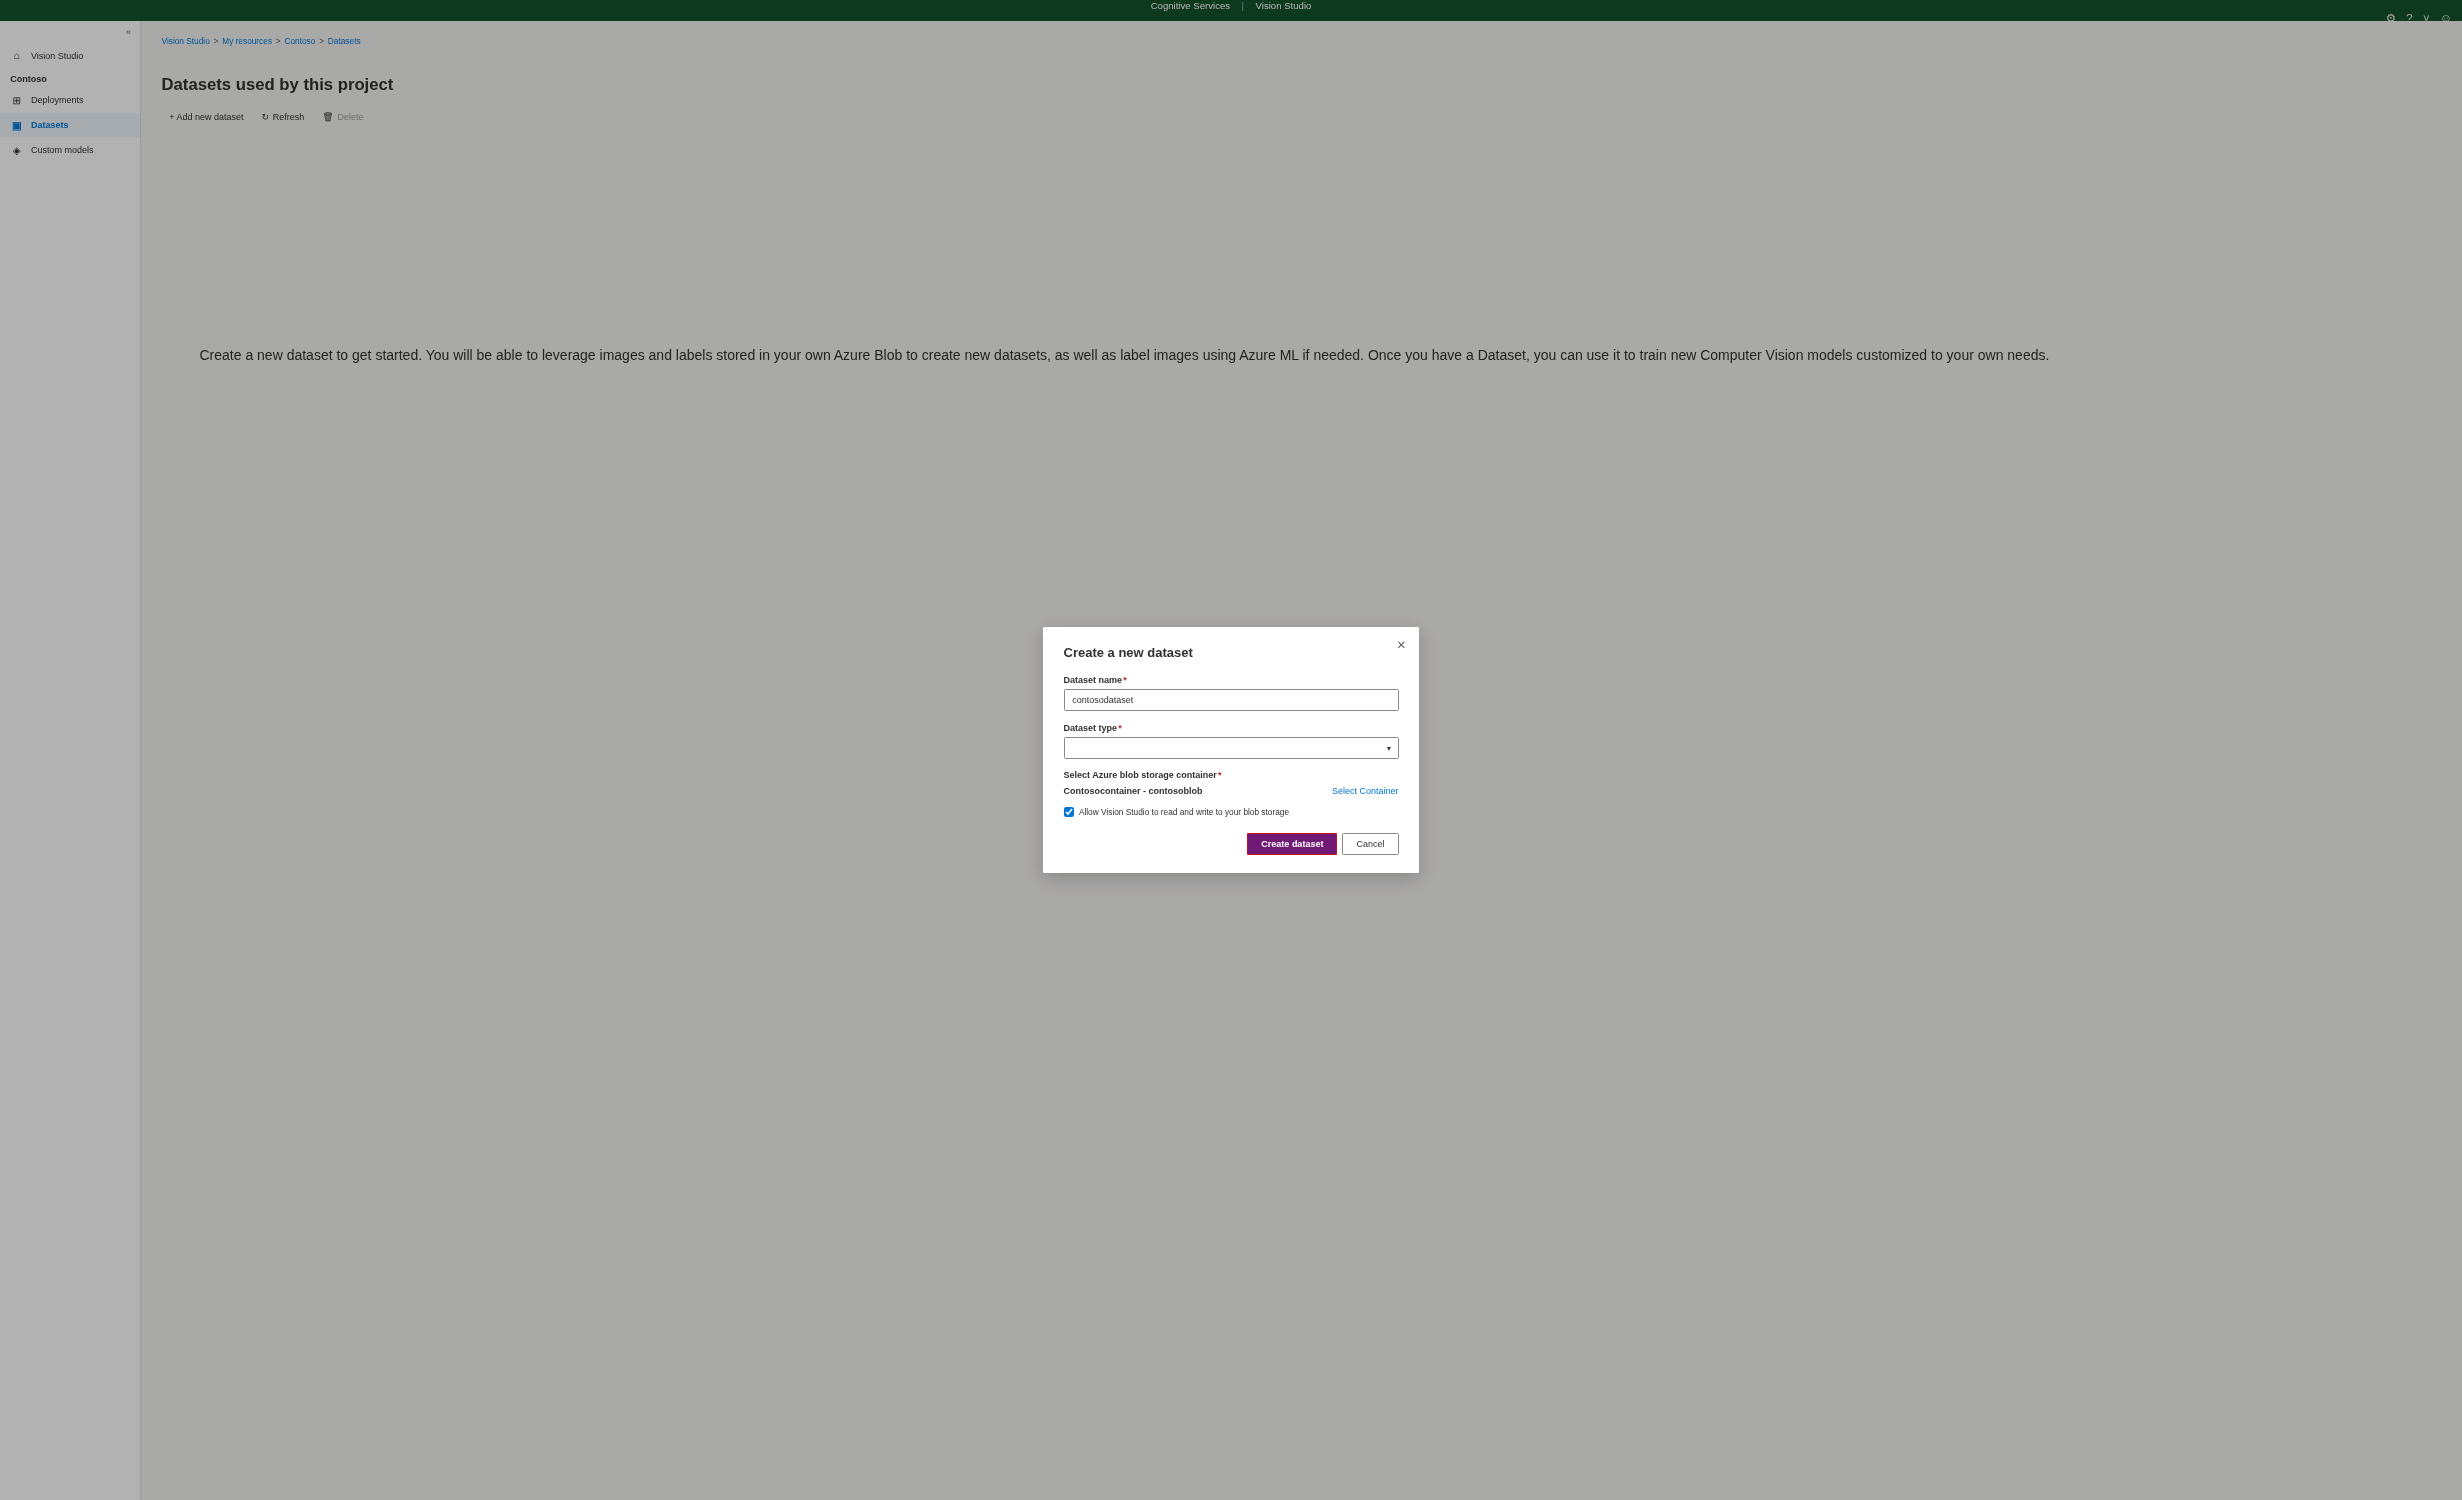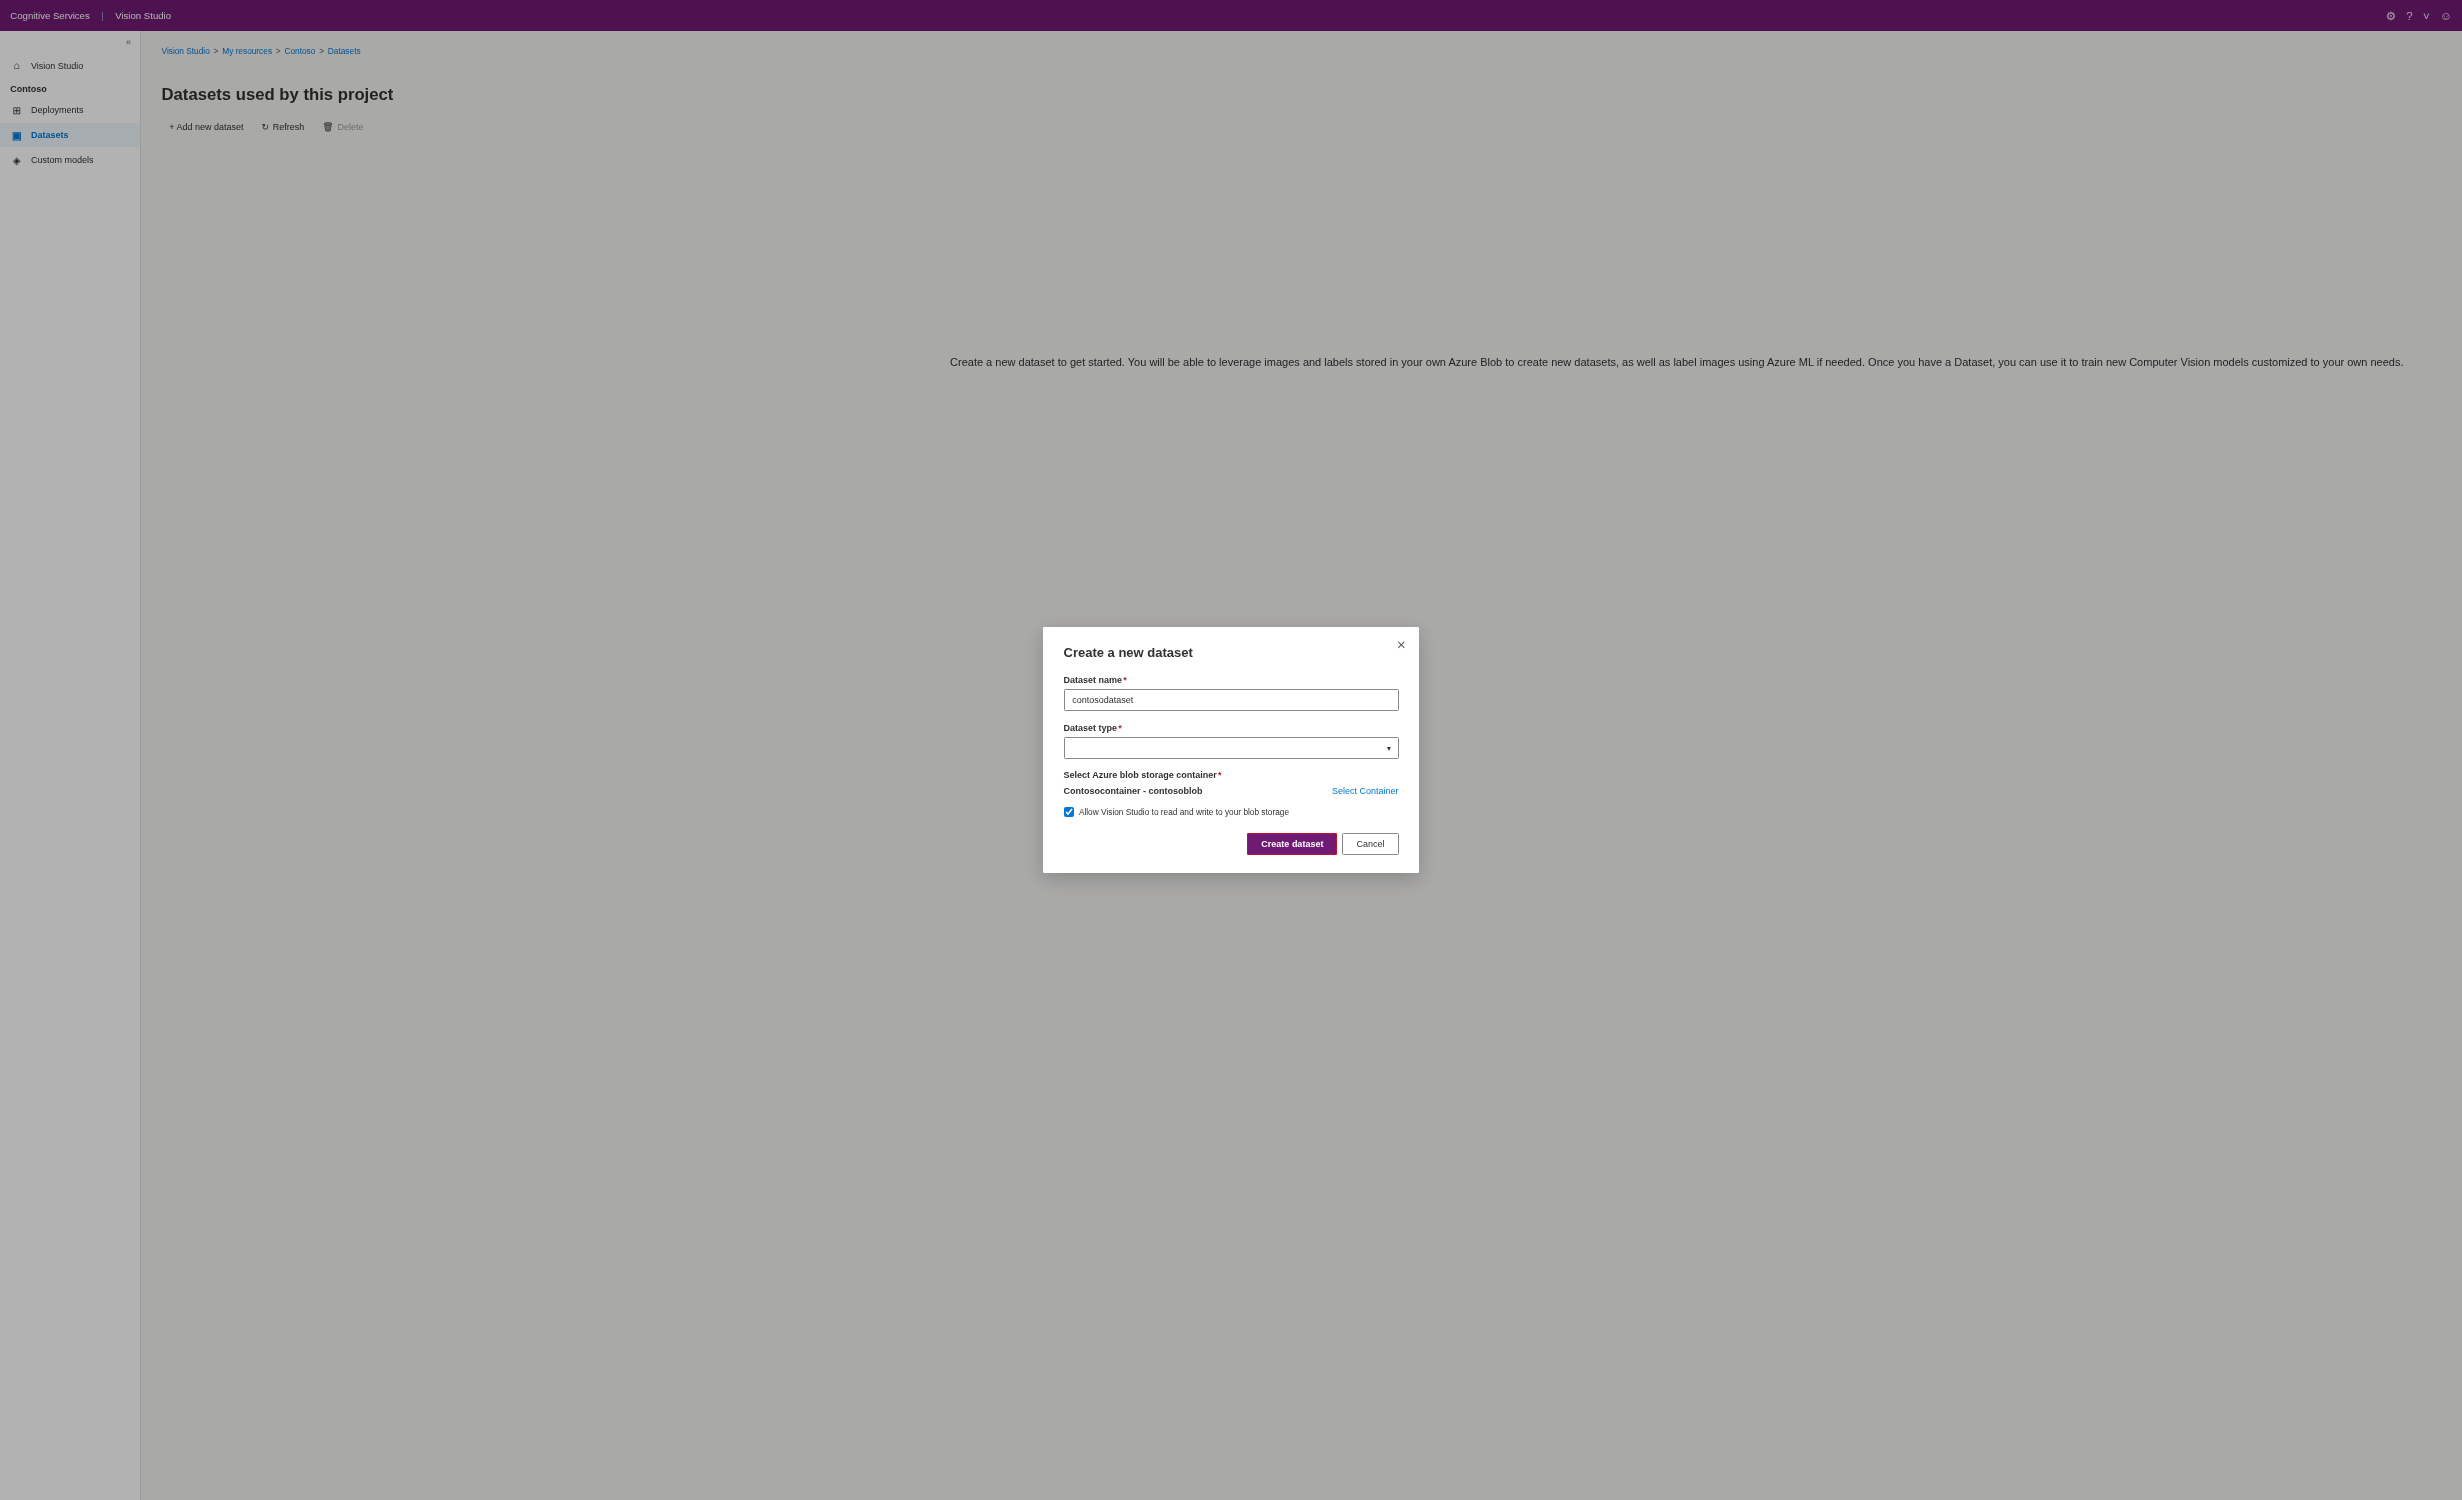--- a/index.html
+++ b/index.html
@@ -1,26 +1,27 @@
 <!DOCTYPE html>
 <html style="font-size:10.3px"><head>
   <meta charset="utf-8">
   <style>
     * { box-sizing: border-box; margin: 0; padding: 0; }
     body { font-family: 'Segoe UI', Arial, sans-serif; background: #f3f2f1; height: 100vh; display: flex; flex-direction: column; }
 
     
     .topbar {
-      background: #701a75;
+      background: #14532d;
       color: white;
       display: flex;
       align-items: center;
       padding: 0 10.3px;
-      height: 31px;
+      height: 21px;
       flex-shrink: 0;
+      flex-direction: column;
     }
     .topbar-brand {
       font-size: 9.6px;
       font-weight: 400;
       color: white;
       display: flex;
       align-items: center;
       gap: 5.1px;
     }
     .topbar-separator {
@@ -303,23 +304,23 @@
       color: #323130;
       border: 0.6px solid #8a8886;
       padding: 5.1px 13px;
       font-size: 9px;
       cursor: pointer;
       border-radius: 1.3px;
     }
 
     
     .description-text {
-      text-align: right;
-      color: #323130;
-      font-size: 11px;
+      text-align: left;
+      color: #323130;
+      font-size: 14px;
       line-height: 1.6;
       padding: 26px 38px;
     }
   </style>
 </head>
 <body>
 
 <div class="topbar">
   <div class="topbar-brand">
     <span>Cognitive Services</span>

